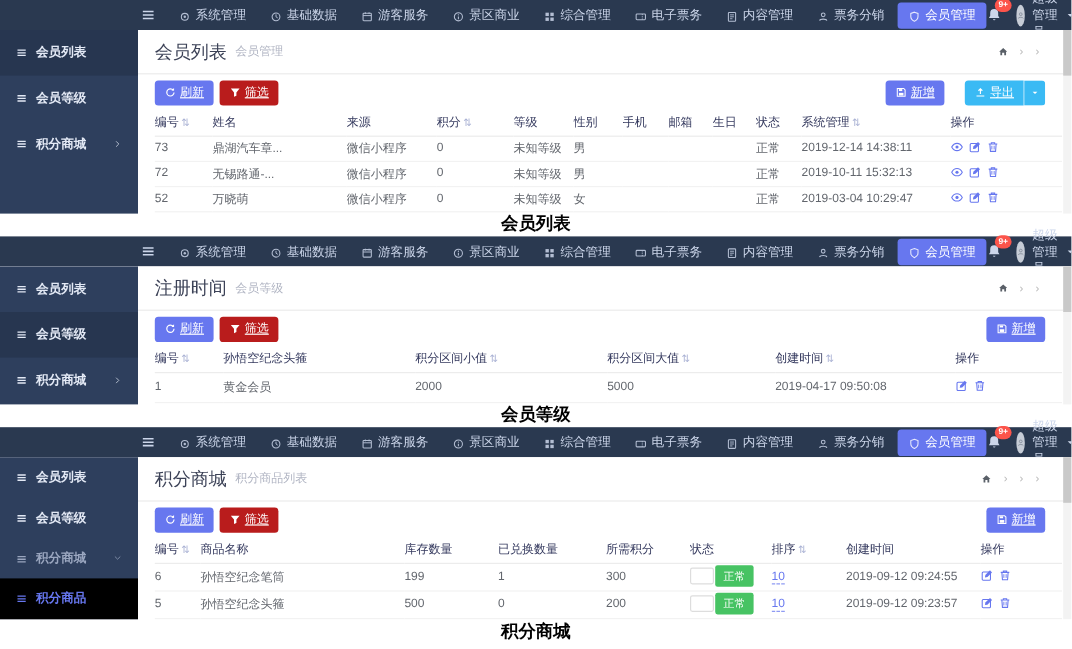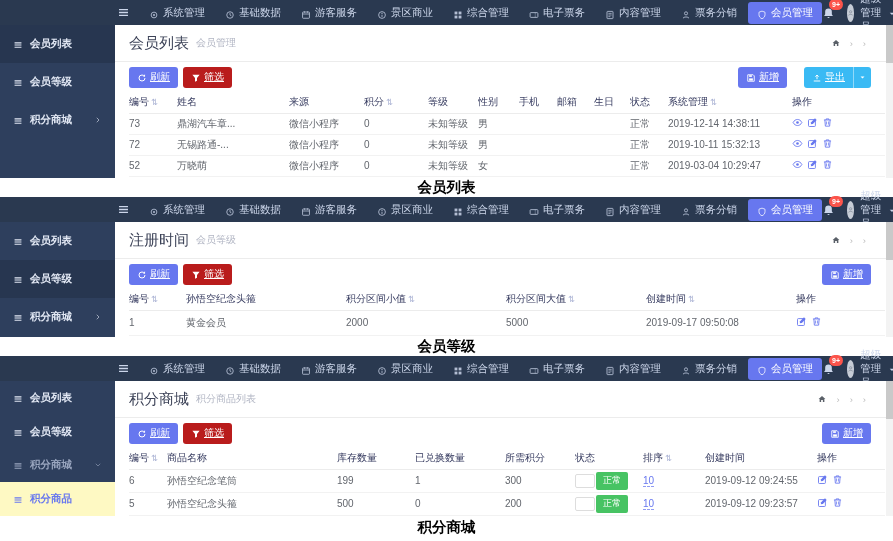--- a/index.html
+++ b/index.html
@@ -28,21 +28,21 @@
   .p2 .panel-body { height: 115px; }
   .p3 .panel-body { height: 135px; }
   .sidebar { width: 115px; background: #2e3f5d; flex: none; display: flex; flex-direction: column; }
   .side-item { display: flex; align-items: center; gap: 7px; height: 38px; padding: 0 13px; color: #e3e9f5; font-size: 10.5px; font-weight: 700; cursor: pointer; text-decoration: none; }
   .p3 .side-item { height: 33.75px; }
   .side-item .sicon svg { width: 10px; height: 10px; }
   .side-item .chev { margin-left: auto; opacity: .75; display: flex; }
   .side-item .chev svg { width: 8px; height: 8px; }
   .side-item.active { background: #273650; }
   .side-item.dim { color: #9aa6bf; font-weight: 600; }
-  .side-item.sub { background: #fef9c3; color: #6777ef; justify-content: center; }
+  .side-item.sub { background: #000000; color: #6777ef; justify-content: center; }
 
   .main { flex: 1; min-width: 0; }
   .page-head { display: flex; align-items: center; padding: 0 14px; height: 37px; border-bottom: 1px solid #ececec; }
   .page-head h1 { font-size: 15px; font-weight: 400; color: #3c4257; }
   .subtitle { margin-left: 7px; font-size: 10px; color: #b1b5c3; }
   .breadcrumb { margin-left: auto; display: flex; align-items: center; font-size: 9.5px; color: #6c757d; gap: 4px; padding-right: 8px; }
   .bc-home { display: flex; color: #5a6068; }
   .bc-home svg { width: 10px; height: 10px; }
   .crumbs { display: flex; align-items: center; }
   .crumb { cursor: pointer; }
@@ -576,21 +576,21 @@
               <th><span>创建时间</span><span class="sort">⇅</span></th>
               <th><span>操作</span></th>
             </tr>
           </thead>
           <tbody>
             <tr>
               <td>1</td>
               <td>黄金会员</td>
               <td>2000</td>
               <td>5000</td>
-              <td>2019-09-17 09:50:08</td>
+              <td>2019-04-17 09:50:08</td>
               <td><span class="op">
                   <svg viewBox="0 0 16 16">
                     <rect x="2.2" y="3.8" width="10" height="10" rx="1.2" fill="none" stroke="currentColor" stroke-width="1.3"></rect>
                     <path d="M11.6 1.9l2.5 2.5-5.6 5.6-3 .5.5-3z" fill="currentColor"></path>
                   </svg>
                 </span><span class="op">
                   <svg viewBox="0 0 16 16">
                     <path d="M2.8 4.3h10.4" stroke="currentColor" stroke-width="1.3" fill="none"></path>
                     <path d="M6 4.3V2.8h4v1.5" fill="none" stroke="currentColor" stroke-width="1.3"></path>
                     <path d="M4.2 4.3l.7 9h6.2l.7-9" fill="none" stroke="currentColor" stroke-width="1.3"></path>

